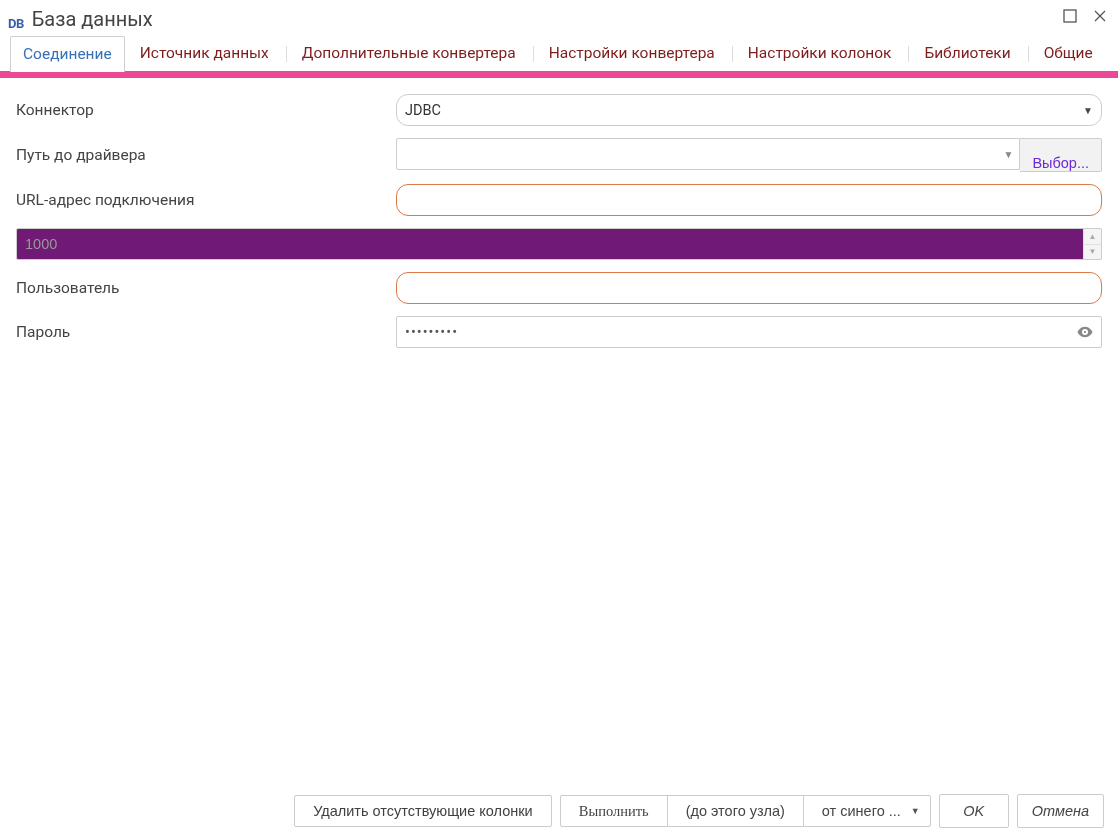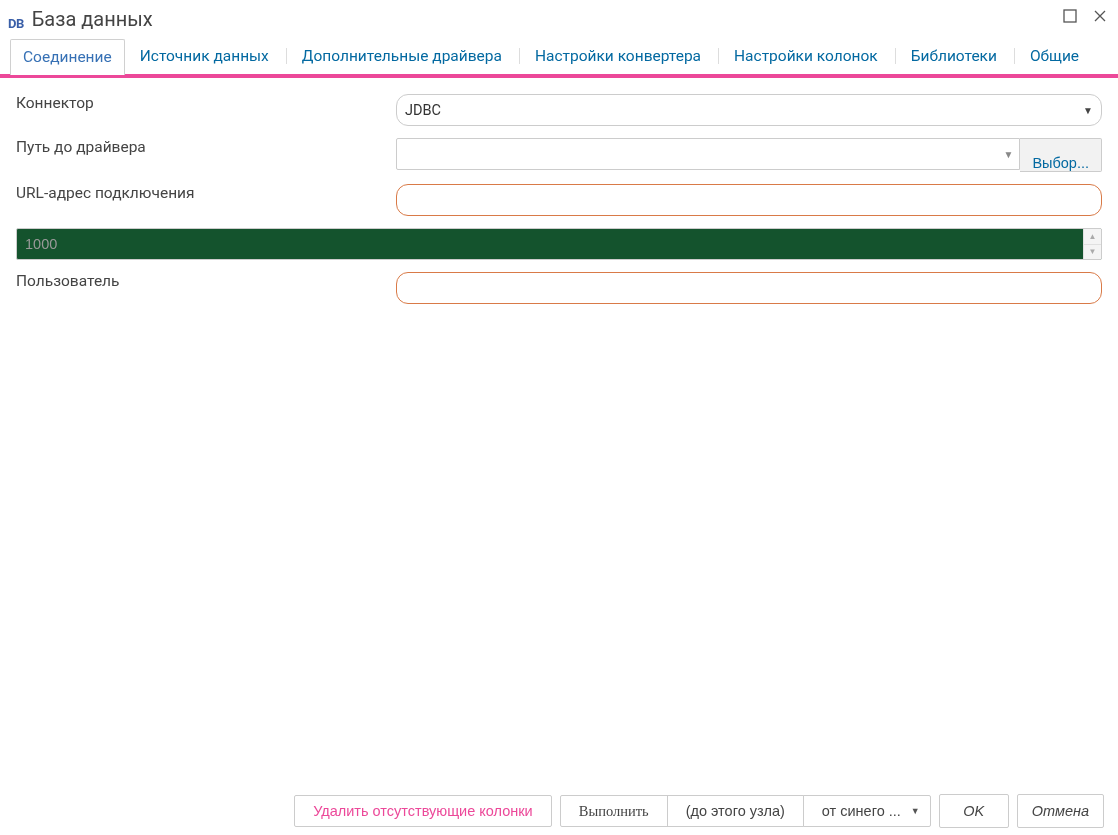--- a/index.html
+++ b/index.html
@@ -51,27 +51,27 @@
     justify-content: center;
     color: #555;
   }
   .win-btn svg { display: block; }
 
   
   .tabs {
     display: flex;
     align-items: flex-end;
     padding: 0 10px;
-    border-bottom: 4px solid #ec4899;
+    border-bottom: 7px solid #ec4899;
     height: 37px;
     margin-top: 2px;
   }
   .tab {
     padding: 8px 12px 9px 12px;
-    color: #0369a1;
+    color: #7f1d1d;
     cursor: pointer;
     margin-right: 2px;
     border: 1px solid transparent;
     border-bottom: none;
     position: relative;
     font-size: 15.5px;
   }
   .tab.active {
     color: #3771b5;
     border-color: #d0d0d0;
@@ -87,21 +87,21 @@
     align-self: center;
     margin: 0 2px 4px 2px;
   }
 
   
   .content {
     padding: 16px 16px 10px 16px;
   }
   .form-row {
     display: flex;
-    align-items: flex-start;
+    align-items: center;
     margin-bottom: 12px;
     min-height: 32px;
   }
   .label-col {
     width: 380px;
     flex-shrink: 0;
     color: #444;
     font-size: 15.5px;
     display: flex;
     align-items: center;
@@ -157,21 +157,21 @@
     font-size: 10px;
     color: #888;
   }
   .browse-btn {
     height: 32px;
     border: 1px solid #ccc;
     border-left: none;
     background: #f2f2f2;
     padding: 16px 12px;
     font-size: 14.5px;
-    color: #0369a1;
+    color: #6d28d9;
     cursor: pointer;
     border-radius: 0 2px 2px 0;
   }
 
   
   .checkbox {
     width: 18px;
     height: 18px;
     border: 1px solid #bbb;
     border-radius: 2px;
@@ -195,21 +195,21 @@
     font-family: Georgia, serif;
   }
 
   
   .num-wrap {
     display: flex;
     width: 100%;
     position: relative;
   }
   .num-input {
-    background: #14532d;
+    background: #701a75;
     color: #999;
     border-radius: 2px;
     padding-right: 24px;
   }
   .spin-btns {
     position: absolute;
     right: 1px;
     top: 1px;
     bottom: 1px;
     width: 18px;
@@ -277,21 +277,21 @@
     padding: 0 18px;
     font-size: 14.5px;
     color: #444;
     border-radius: 2px;
     cursor: pointer;
     display: flex;
     align-items: center;
     justify-content: center;
   }
   .btn.disabled {
-    color: #ec4899;
+    color: #404040;
     cursor: default;
   }
   .btn-group {
     display: flex;
   }
   .btn-group .btn {
     border-radius: 0;
     margin-left: -1px;
   }
   .btn-group .btn:first-child {
@@ -330,21 +330,21 @@
           <path d="M2 2 L12 12 M12 2 L2 12" stroke="#555" stroke-width="1.3"></path>
         </svg>
     </div>
   </div>
 </div>
 
 <div class="tabs">
   <div class="tab active">Соединение</div>
   <div class="tab">Источник данных</div>
   <div class="tab-sep"></div>
-  <div class="tab">Дополнительные драйвера</div>
+  <div class="tab">Дополнительные конвертера</div>
   <div class="tab-sep"></div>
   <div class="tab">Настройки конвертера</div>
   <div class="tab-sep"></div>
   <div class="tab">Настройки колонок</div>
   <div class="tab-sep"></div>
   <div class="tab">Библиотеки</div>
   <div class="tab-sep"></div>
   <div class="tab">Общие</div>
 </div>
 
@@ -392,20 +392,33 @@
     </div>
   </div>
 
   <div class="form-row">
     <div class="label-col">Пользователь</div>
     <div class="input-col">
       <input class="text-input invalid" type="text" value="" style="">
     </div>
   </div>
 
+  <div class="form-row">
+    <div class="label-col">Пароль</div>
+    <div class="input-col">
+      <div class="pw-wrap">
+        <div class="pw-input">•••••••••</div>
+        <span class="eye-icon">
+          <svg width="18" height="18" viewBox="0 0 24 24">
+              <path fill="#888" d="M12 5c-7 0-10 7-10 7s3 7 10 7 10-7 10-7-3-7-10-7zm0 11a4 4 0 110-8 4 4 0 010 8zm0-2.5a1.5 1.5 0 100-3 1.5 1.5 0 000 3z"></path>
+            </svg>
+        </span>
+      </div>
+    </div>
+  </div>
 
 </div>
 
 <div class="footer">
   <button class="btn disabled">Удалить отсутствующие колонки</button>
   <div class="btn-group">
     <button class="btn">Выполнить</button>
     <button class="btn">(до этого узла)</button>
     <button class="btn dd fixed">
       <span>от синего ...</span>

